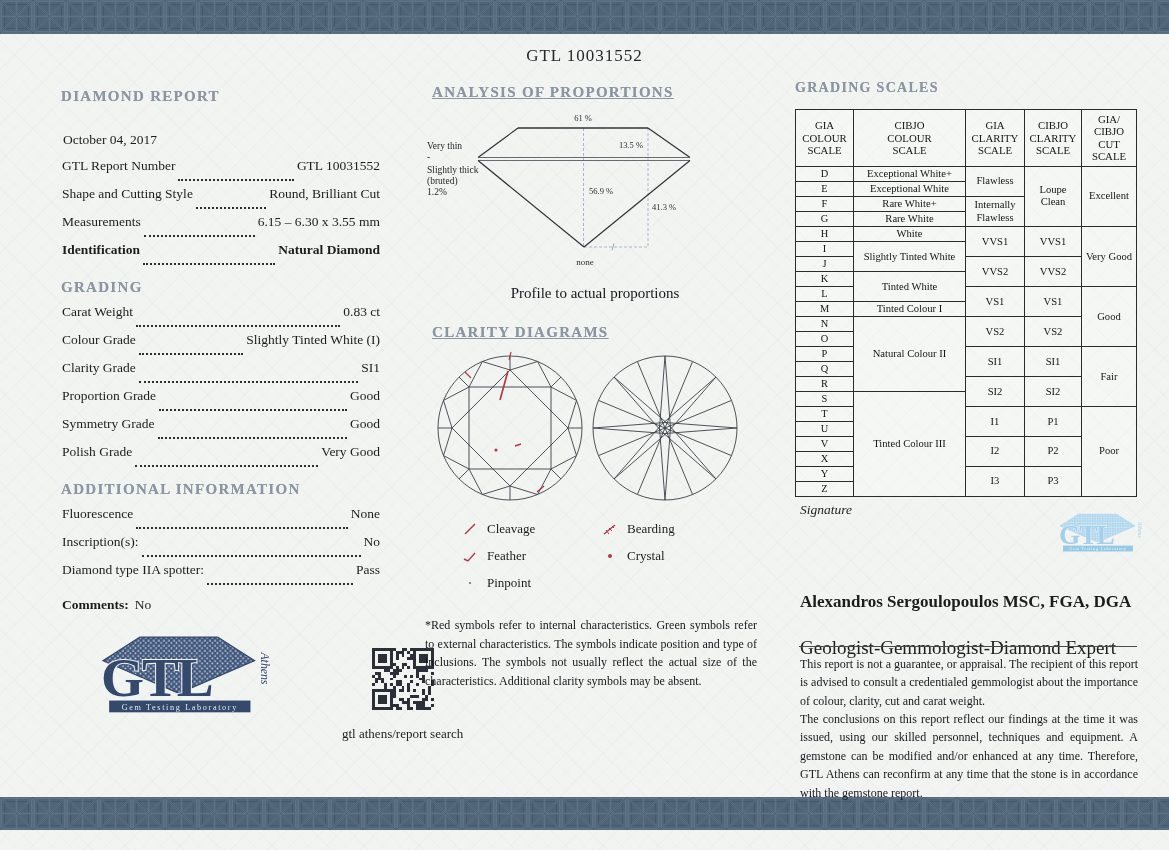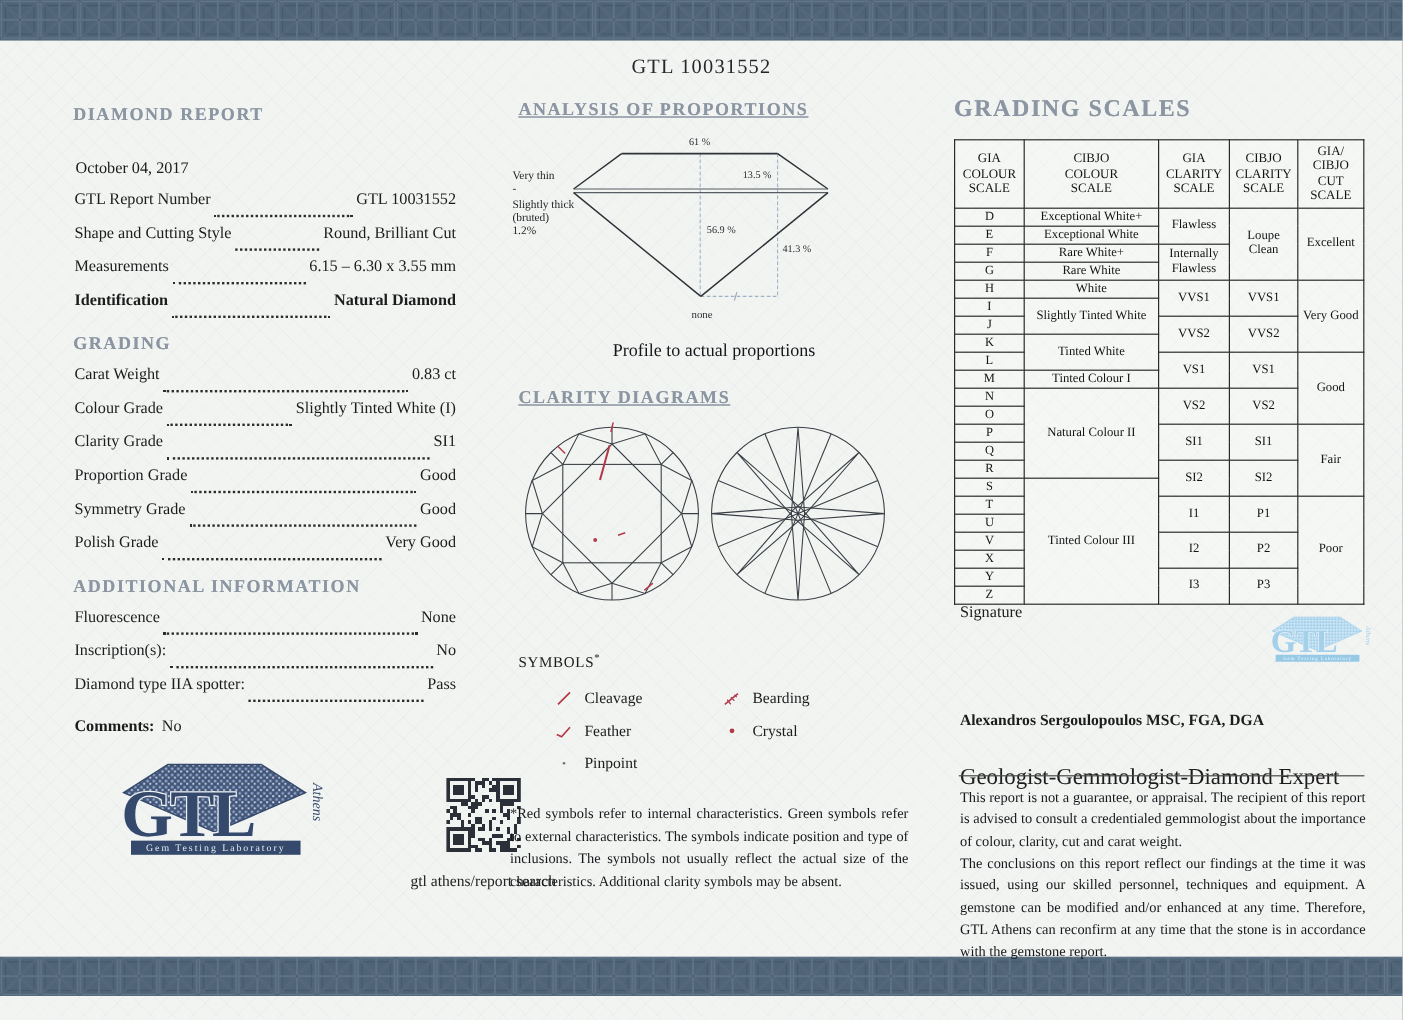--- a/index.html
+++ b/index.html
@@ -41,31 +41,31 @@
   .clarity-svg{margin-top:10px;display:block;}
   .symbols-h{margin-top:36px;font-size:12.5px;letter-spacing:.6px;color:#1c1c1c;padding-left:7px;
     font-weight:normal;}
   .symbols-h sup{font-size:9px;}
   .legend{display:grid;grid-template-columns:140px 140px;row-gap:8px;margin:12px 0 0 36px;}
   .leg-item{display:flex;align-items:center;gap:8px;font-size:13px;height:19px;}
   .footnote{margin-top:24px;width:332px;font-size:12px;line-height:1.55;text-align:justify;
     color:#17181c;}
   
   .right-col{position:absolute;left:795px;top:80px;width:346px;height:700px;}
-  .right-col .sec-h{font-size:20px;}
+  .right-col .sec-h{font-size:14px;}
   table.scales{border-collapse:collapse;margin-top:13px;width:341px;table-layout:fixed;
     background:rgba(255,255,255,0.25);}
   table.scales th,table.scales td{border:0.8px solid #2b2b2b;text-align:center;
     font-weight:normal;font-size:10.6px;line-height:1.15;padding:1px 1px;color:#141414;}
   table.scales th{white-space:pre-line;padding:3px 0;font-size:10.8px;}
   table.scales tbody tr{height:11px;}
   table.scales td.lt{font-size:10.4px;}
-  .sig-label{position:absolute;left:5px;top:422px;font-size:13.5px;}
+  .sig-label{position:absolute;left:5px;top:422px;font-size:13.5px;font-style:italic;}
   .watermark{position:absolute;left:264px;top:416px;opacity:.92;}
-  .expert-name{position:absolute;left:5px;top:512px;font-size:13px;font-weight:bold;}
+  .expert-name{position:absolute;left:5px;top:512px;font-size:17px;font-weight:bold;}
   .expert-title{position:absolute;left:5px;top:557px;font-size:19px;}
   .rule{position:absolute;left:4px;top:566px;width:338px;border-top:1px solid #4a4a4a;}
   .disclaimer{position:absolute;left:5px;top:575px;width:338px;font-size:12px;line-height:1.53;
     text-align:justify;color:#17181c;}
   .disclaimer p{margin:0;}
 </style>
 </head>
 <body>
 
 <div class="page">
@@ -461,21 +461,20 @@
       <g stroke="#3a3f45" stroke-width="0.9" fill="none">
         <circle cx="240" cy="77" r="72"></circle>
         <path d="M240,5 L245.5,77 L240,149 L234.5,77 Z"></path>
         <path d="M168,77 L240,71.5 L312,77 L240,82.5 Z"></path>
         <path d="M290.9,26.1 L243.5,80.5 L189.1,127.9 L236.5,73.5 Z"></path>
         <path d="M189.1,26.1 L243.5,73.5 L290.9,127.9 L236.5,80.5 Z"></path>
         <path d="M240,77 L306.5,104.6 M240,77 L267.6,143.5 M240,77 L212.4,143.5 M240,77 L173.5,104.6 M240,77 L173.5,49.4 M240,77 L212.4,10.5 M240,77 L267.6,10.5 M240,77 L306.5,49.4"></path>
       </g>
     </svg>
 
-    <div class="symbols-h"><span>SYMBOLS</span><sup>*</sup></div>
 
     <div class="legend">
       <div class="leg-item">
         <svg width="18" height="14" xmlns="http://www.w3.org/2000/svg">
             <path d="M4,12 L14,2" stroke="#b23947" stroke-width="1.4" fill="none"></path>
           </svg>
         <span>Cleavage</span>
       </div>
       <div class="leg-item">
         <svg width="18" height="14" xmlns="http://www.w3.org/2000/svg">

